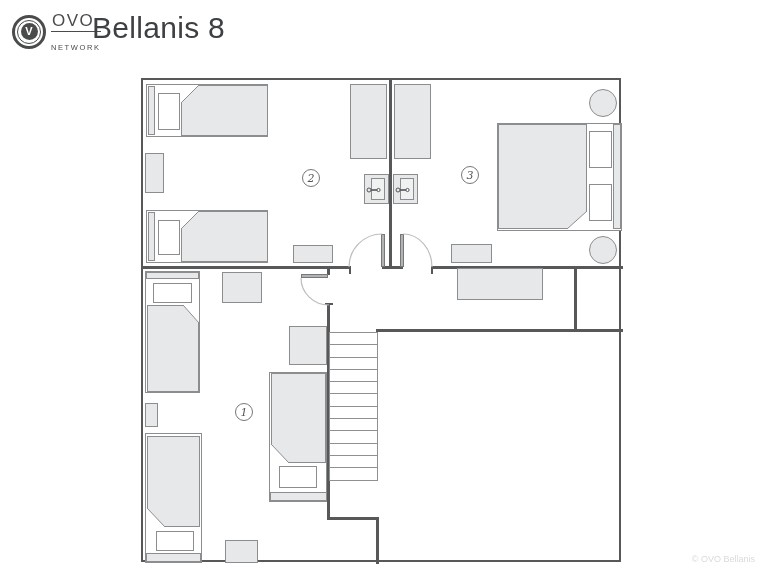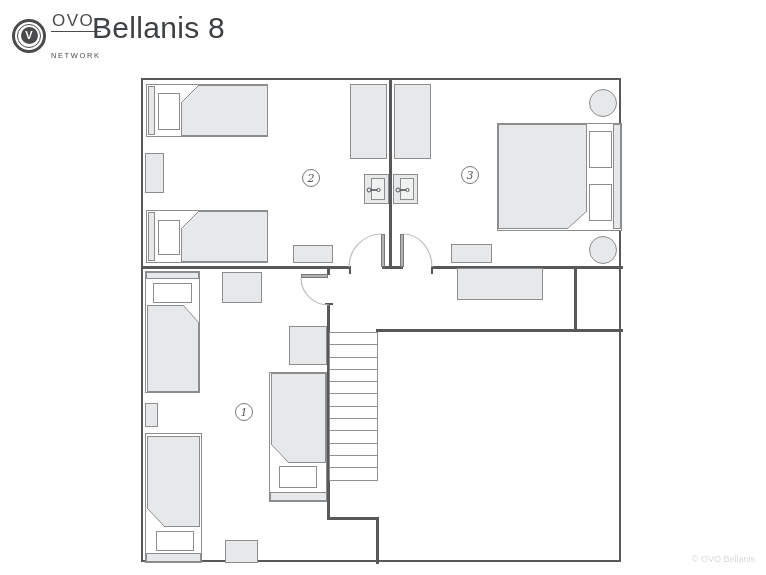--- a/index.html
+++ b/index.html
@@ -21,21 +21,21 @@
   .logo-mark{width:34px;height:34px;border:3px solid var(--logoInk);border-radius:50%;
              box-sizing:border-box;display:flex;align-items:center;justify-content:center;}
   .logo-ring{width:24px;height:24px;border:1px solid var(--logoInk);border-radius:50%;
              box-sizing:border-box;display:flex;align-items:center;justify-content:center;}
   .logo-disc{width:17px;height:17px;background:var(--logoInk);border-radius:50%;
              color:#fff;font-size:11px;font-weight:bold;display:flex;align-items:center;
              justify-content:center;line-height:1;}
   .logo-text{display:flex;flex-direction:column;}
   .logo-brand{font-size:17px;letter-spacing:1.5px;color:var(--logoInk);
               border-bottom:1.5px solid var(--logoInk);padding:0 1px 1px 1px;line-height:1.05;}
-  .logo-sub{font-size:7.5px;letter-spacing:1.6px;color:var(--logoInk);margin-top:19px;}
+  .logo-sub{font-size:7.5px;letter-spacing:1.6px;color:var(--logoInk);margin-top:11px;}
   .title{position:absolute;left:92px;top:11px;font-size:30px;color:var(--ink);letter-spacing:.3px;}
 
   
   .outer{position:absolute;left:141px;top:78px;width:480px;height:484px;
          border:2.5px solid var(--wall);box-sizing:border-box;}
   .wall{position:absolute;background:var(--wall);}
   .furn{position:absolute;background:var(--furniture);border:1px solid var(--furnitureBorder);
         box-sizing:border-box;}
   .furn.white{background:#fff;}
   .round{border-radius:50%;}

